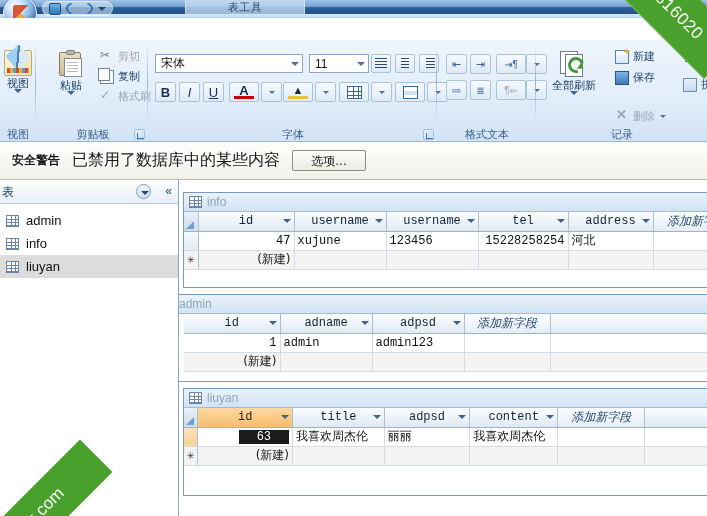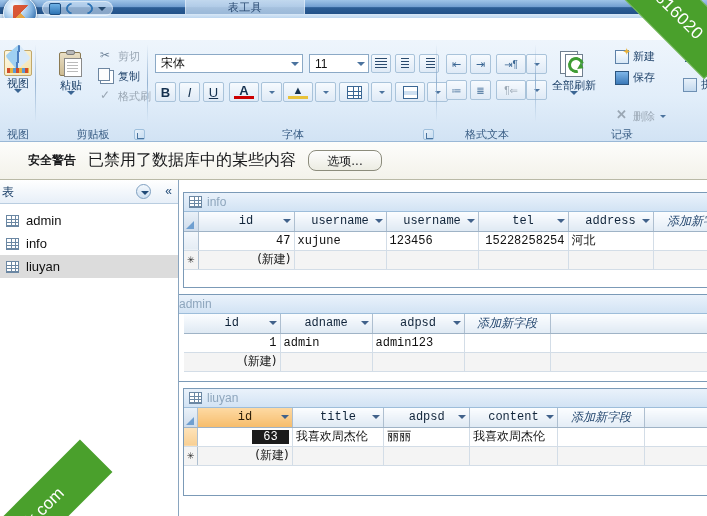--- a/index.html
+++ b/index.html
@@ -182,26 +182,26 @@
   .alignbtn i{ position:absolute; left:3px; right:3px; top:3px; height:1px; background:#2a4a6d;
     box-shadow:0 3px 0 #2a4a6d, 0 6px 0 #2a4a6d, 0 9px 0 #2a4a6d; }
   .alignbtn.c i{ left:5px; right:5px; }
   .alignbtn.r i{ left:6px; right:3px; }
 
   
   .msgbar{
     position:absolute; left:0; top:142px; width:707px; height:38px;
     background:linear-gradient(to bottom,#fdfdfb,#f3f2ea);
     border-bottom:1px solid #b9b9a6;
-    display:flex; align-items:center; padding-left:28px; gap:12px;
+    display:flex; align-items:center; padding-left:12px; gap:12px;
   }
   .msgbar .warn{ font-weight:bold; font-size:12px; color:#17181a; }
   .msgbar .txt{ font-size:16px; color:#17181a; }
   .msgbar .optbtn{
-    width:74px; height:21px; border:1px solid #8c8c7c; border-radius:8px;
+    width:74px; height:21px; border:1px solid #8c8c7c; border-radius:2px;
     background:linear-gradient(to bottom,#fdfdfd,#ecece2);
     font-size:12px; color:#17181a; text-align:center; line-height:20px;
   }
 
   
   .navpane{
     position:absolute; left:0; top:180px; width:179px; bottom:0;
     background:#fff; border-right:1px solid #8aa5bf;
   }
   .navhdr{
@@ -268,21 +268,21 @@
     background:#fff; white-space:nowrap; overflow:hidden;
   }
   table.grid td.rowhdr{
     width:14px; padding:0; text-align:center; color:#2a2a2a;
     background:linear-gradient(to bottom,#f4f8fc,#e4ecf4); border-right:1px solid #aebfd0;
   }
   table.grid td.rowhdr.selcol{ background:linear-gradient(to bottom,#fde3ba,#f8cf93); }
   table.grid td.num{ text-align:right; }
   table.grid td.newrow{ color:#1a1a1a; text-align:right; background:#f3f3f3; }
   table.grid tr.newrowline td{ background:#f4f4f4; }
-  table.grid td.hlcell span.hl{ background:#1b1b1b; color:#fff; padding:0 11px; }
+  table.grid td.hlcell span.hl{ background:#1b1b1b; color:#fff; padding:0 18px; }
   .cjk{ font-family:"DejaVu Sans","Liberation Sans", sans-serif; }
 
   
   .wm{ position:absolute; pointer-events:none; }
   .wm-tr{
     right:-44px; top:-34px; width:190px; height:54px;
     background:#4aa02c; transform:rotate(45deg);
     box-shadow:0 0 0 1px rgba(255,255,255,.25) inset;
   }
   .wm-tr span{

